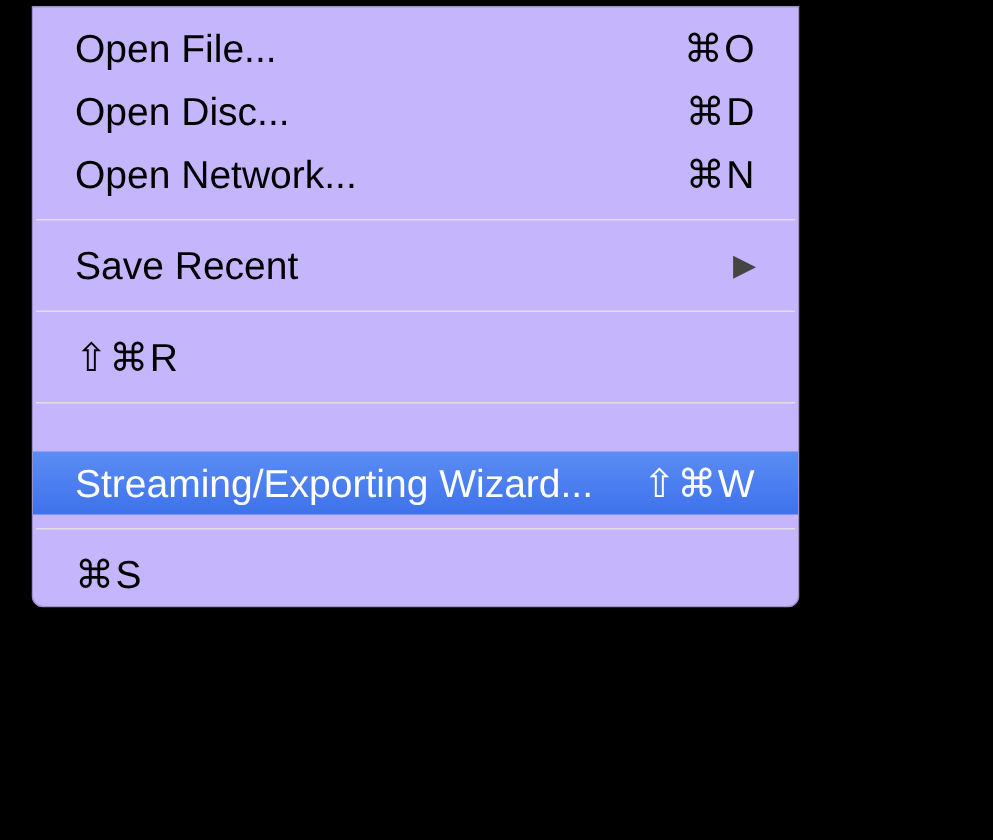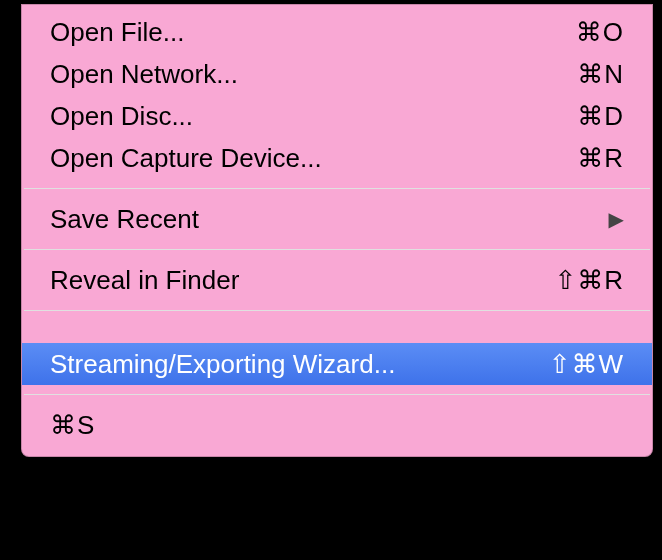--- a/index.html
+++ b/index.html
@@ -11,26 +11,26 @@
       font-family: -apple-system, BlinkMacSystemFont, "Helvetica Neue", Helvetica, Arial, sans-serif;
       background: #000;
       width: 662px;
       height: 560px;
       position: relative;
     }
     .menu {
       position: absolute;
       top: 4px;
       left: 21px;
-      width: 632px;
-      background: #f9a8d4;
+      width: 512px;
+      background: #c4b5fd;
       border: 1px solid rgba(0,0,0,0.2);
       border-radius: 0 0 8px 8px;
       box-shadow: 0 12px 28px rgba(0,0,0,0.35);
-      padding: 6px 0 10px 0;
+      padding: 6px 0 0 0;
     }
     .menu-item {
       display: flex;
       align-items: center;
       justify-content: space-between;
       padding: 4px 28px 4px 28px;
       font-size: 26px;
       line-height: 34px;
       color: #000;
       cursor: default;
@@ -63,39 +63,34 @@
   </style>
 </head>
 <body>
 
 <div class="menu" id="menu-root">
     <div class="menu-item">
       <span class="label">Open File...</span>
       <span class="shortcut">⌘O</span>
     </div>
     <div class="menu-item">
-      <span class="label">Open Network...</span>
-      <span class="shortcut">⌘N</span>
-    </div>
-    <div class="menu-item">
       <span class="label">Open Disc...</span>
       <span class="shortcut">⌘D</span>
     </div>
     <div class="menu-item">
-      <span class="label">Open Capture Device...</span>
-      <span class="shortcut">⌘R</span>
+      <span class="label">Open Network...</span>
+      <span class="shortcut">⌘N</span>
     </div>
     <div class="separator"></div>
     <div class="menu-item">
       <span class="label">Save Recent</span>
       <span class="submenu-arrow">▶</span>
     </div>
     <div class="separator"></div>
     <div class="menu-item">
-      <span class="label">Reveal in Finder</span>
       <span class="shortcut">⇧⌘R</span>
     </div>
     <div class="separator"></div>
     <div class="menu-item highlighted">
       <span class="label">Streaming/Exporting Wizard...</span>
       <span class="shortcut">⇧⌘W</span>
     </div>
     <div class="separator"></div>
     <div class="menu-item">
       <span class="shortcut">⌘S</span>

